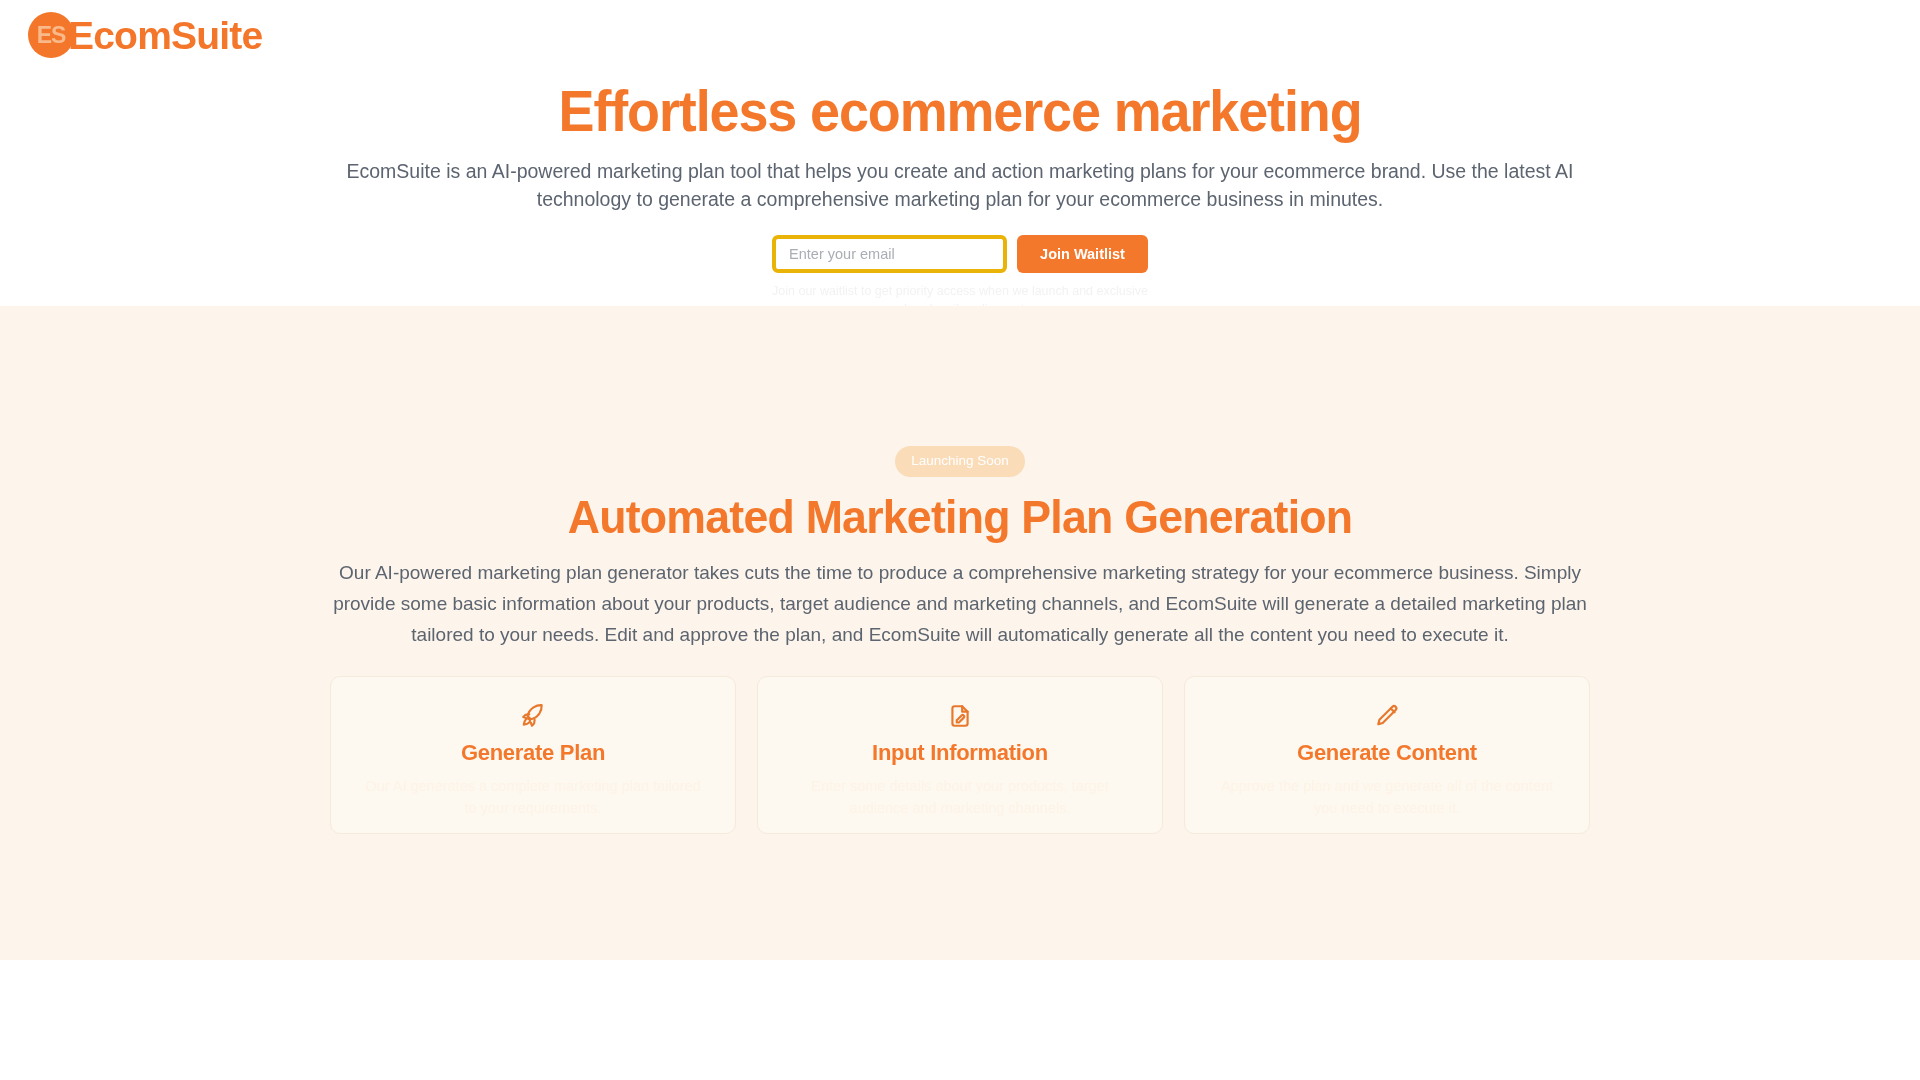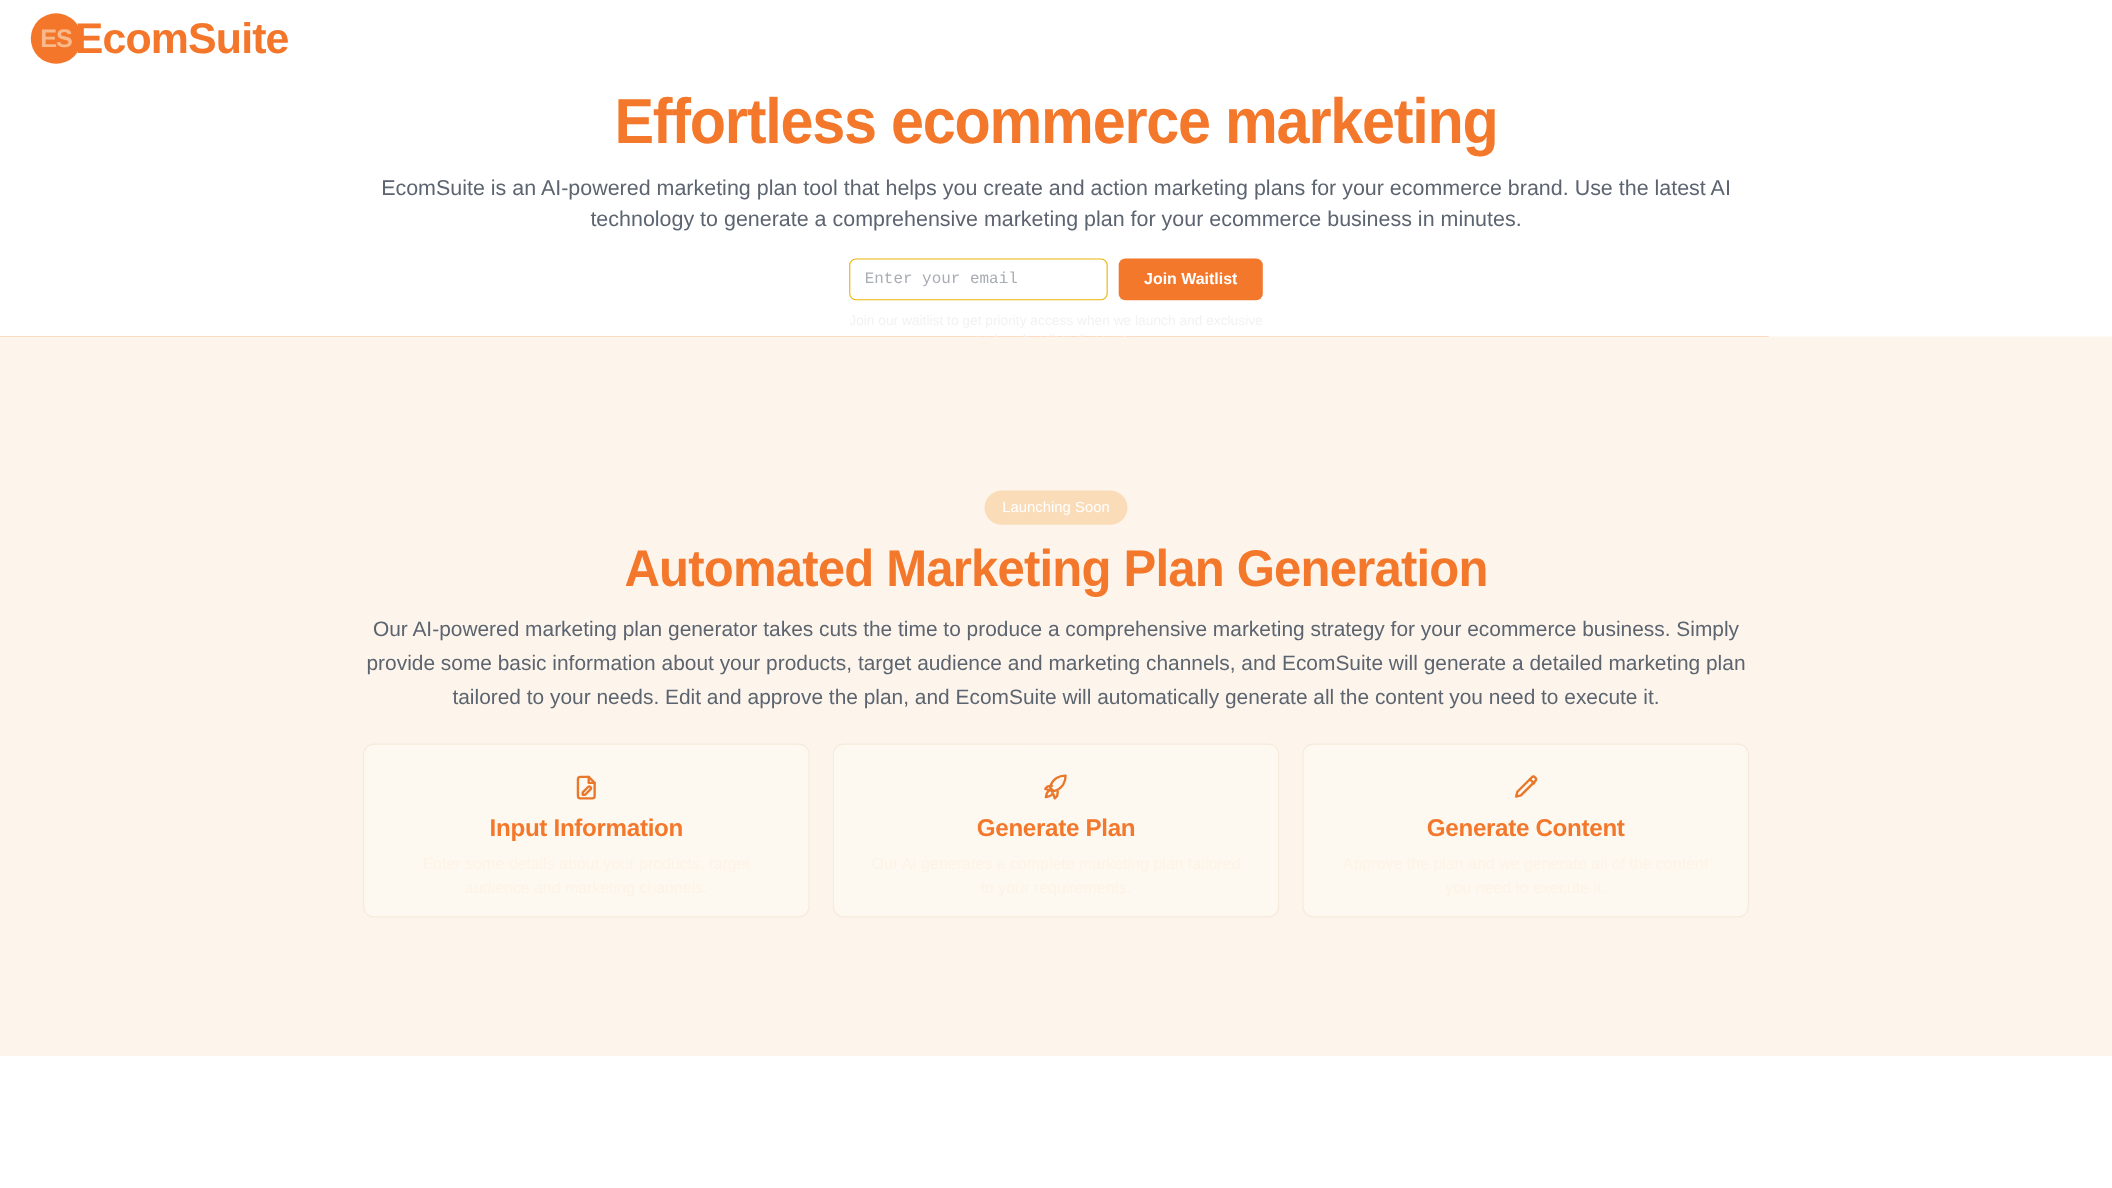--- a/index.html
+++ b/index.html
@@ -14,21 +14,21 @@
     font-family: "Liberation Sans", sans-serif;
     background: #ffffff;
     color: #4b5563;
     -webkit-font-smoothing: antialiased;
   }
 
   .page {
     position: relative;
     width: 1608px;
     height: 1080px;
-    background: #f97316;
+    background: #ec4899;
     border-radius: 25px;
   }
 
   
   .logo-wrap {
     position: absolute;
     top: 6px;
     left: 28px;
     display: flex;
     align-items: center;
@@ -96,25 +96,25 @@
   .form-row {
     margin-top: 22px;
     display: flex;
     justify-content: center;
     align-items: stretch;
     gap: 10px;
   }
   .email-input {
     width: 235px;
     height: 38px;
-    border: 1px solid #eab308;
+    border: 4px solid #eab308;
     border-radius: 6px;
     padding: 0 13px;
     font-size: 14.5px;
-    font-family: Liberation Mono, monospace;
+    font-family: Liberation Sans, sans-serif;
     color: #3a3f47;
     background: #fff;
     outline: none;
   }
   .email-input::placeholder { color: #a9adb4; }
   .waitlist-btn {
     height: 38px;
     padding: 0 23px;
     background: #f4782b;
     border: none;
@@ -258,49 +258,49 @@
   <section class="features">
     <div class="features-inner">
 
       <span class="badge">Launching Soon</span>
 
       <h2 class="section-title">Automated Marketing Plan Generation</h2>
 
       <p class="section-body">Our AI-powered marketing plan generator takes cuts the time to produce a comprehensive marketing strategy for your ecommerce business. Simply provide some basic information about your products, target audience and marketing channels, and EcomSuite will generate a detailed marketing plan tailored to your needs. Edit and approve the plan, and EcomSuite will automatically generate all the content you need to execute it.</p>
 
       <div class="cards">
-
-        <div class="card">
-          <span class="card-icon">
-            <svg viewBox="0 0 24 24" fill="none" stroke="currentColor" stroke-width="2" stroke-linecap="round" stroke-linejoin="round">
-              <path d="M14 3H7a2 2 0 0 0-2 2v14a2 2 0 0 0 2 2h10a2 2 0 0 0 2-2V8z"></path>
-              <path d="M14 3v5h5"></path>
-              <path d="M13.5 11.5 9 16v2h2l4.5-4.5a1.4 1.4 0 0 0-2-2z"></path>
-            </svg>
-          </span>
-          <div class="card-title">Input Information</div>
-          <div class="card-desc">Enter some details about your products, target audience and marketing channels.</div>
-        </div>
 
         <div class="card">
           <span class="card-icon">
             <svg viewBox="0 0 24 24" fill="none" stroke="currentColor" stroke-width="2" stroke-linecap="round" stroke-linejoin="round">
               <path d="M5.5 15c-1.5 1.5-2 5-2 5s3.5-.5 5-2c.9-.9.9-2.3 0-3.1a2.2 2.2 0 0 0-3 .1z"></path>
               <path d="M9.5 14.5 7 12s1-5 5.5-8C16 1.8 20 2 20 2s.2 4-2 7.5c-3 4.5-8 5.5-8 5.5z"></path>
               <path d="M8.5 10.5 5 11l-2 2 3 1"></path>
               <path d="M13.5 15.5 13 19l-2 2-1-3"></path>
             </svg>
           </span>
           <div class="card-title">Generate Plan</div>
           <div class="card-desc">Our AI generates a complete marketing plan tailored to your requirements.</div>
         </div>
 
         <div class="card">
           <span class="card-icon">
             <svg viewBox="0 0 24 24" fill="none" stroke="currentColor" stroke-width="2" stroke-linecap="round" stroke-linejoin="round">
+              <path d="M14 3H7a2 2 0 0 0-2 2v14a2 2 0 0 0 2 2h10a2 2 0 0 0 2-2V8z"></path>
+              <path d="M14 3v5h5"></path>
+              <path d="M13.5 11.5 9 16v2h2l4.5-4.5a1.4 1.4 0 0 0-2-2z"></path>
+            </svg>
+          </span>
+          <div class="card-title">Input Information</div>
+          <div class="card-desc">Enter some details about your products, target audience and marketing channels.</div>
+        </div>
+
+        <div class="card">
+          <span class="card-icon">
+            <svg viewBox="0 0 24 24" fill="none" stroke="currentColor" stroke-width="2" stroke-linecap="round" stroke-linejoin="round">
               <path d="M17 3.5a2.1 2.1 0 0 1 3 3L8 18.5l-4 1 1-4z"></path>
               <path d="M15.5 5 19 8.5"></path>
             </svg>
           </span>
           <div class="card-title">Generate Content</div>
           <div class="card-desc">Approve the plan and we generate all of the content you need to execute it.</div>
         </div>
 
       </div>
     </div>

